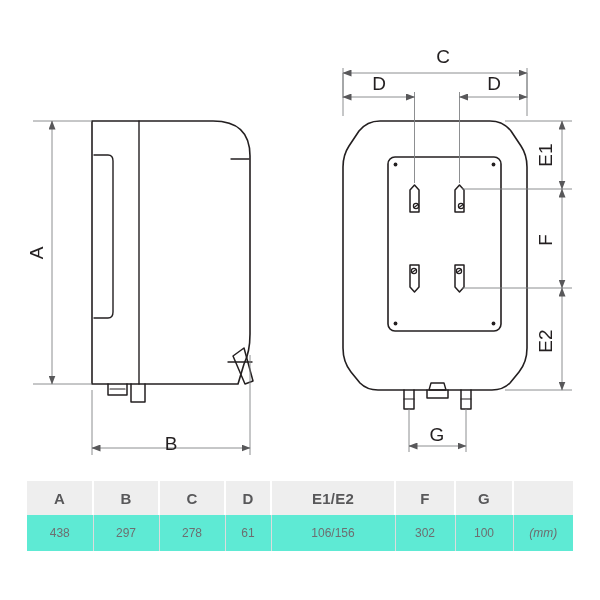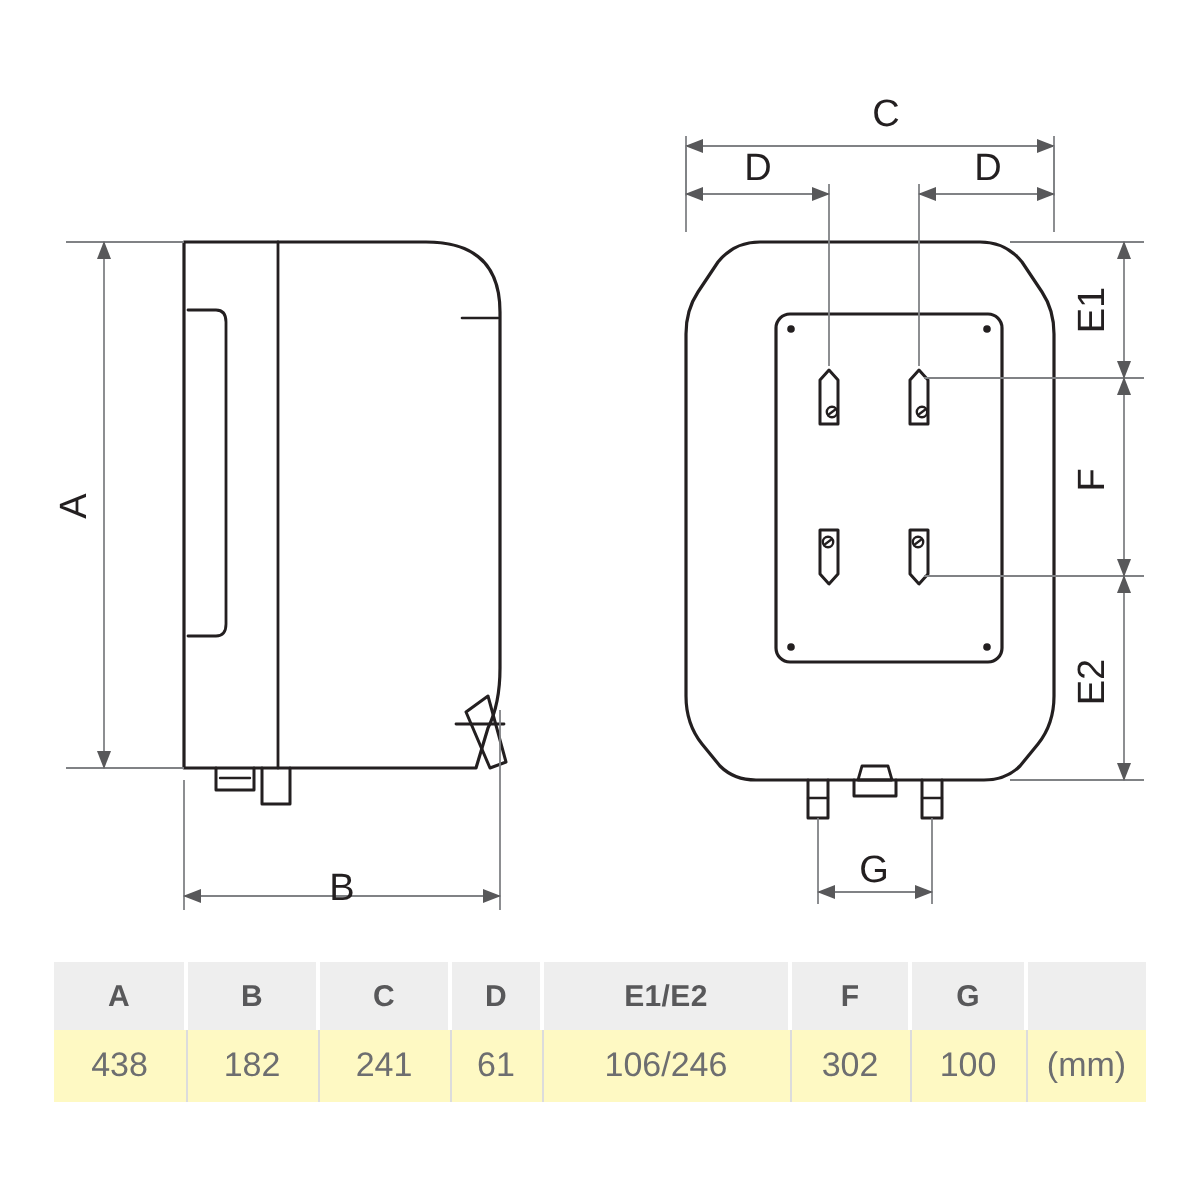--- a/index.html
+++ b/index.html
@@ -59,28 +59,29 @@
     font-weight: bold;
     font-size: 15px;
     height: 34px;
     border-right: 2px solid #ffffff;
     letter-spacing: .2px;
   }
   table.spec thead th:last-child {
     border-right: none;
   }
   table.spec tbody td {
-    background: #fef9c3;
+    background: #5eead4;
     color: #6d6e70;
-    font-size: 17px;
+    font-size: 12px;
     height: 36px;
     border-right: 1px solid #dcdcdc;
   }
   table.spec tbody td:last-child {
     border-right: none;
+    font-style: italic;
   }
 </style>
 </head>
 <body>
 
 <div id="sheet">
 
   <div id="drawing-area">
     <svg class="dwg" viewBox="0 0 600 470" xmlns="http://www.w3.org/2000/svg">
       <defs>
@@ -279,24 +280,24 @@
           <th>D</th>
           <th>E1/E2</th>
           <th>F</th>
           <th>G</th>
           <th></th>
         </tr>
       </thead>
       <tbody>
         <tr>
           <td>438</td>
-          <td>182</td>
-          <td>241</td>
+          <td>297</td>
+          <td>278</td>
           <td>61</td>
-          <td>106/246</td>
+          <td>106/156</td>
           <td>302</td>
           <td>100</td>
           <td>(mm)</td>
         </tr>
       </tbody>
     </table>
   </div>
 
 </div>
 

